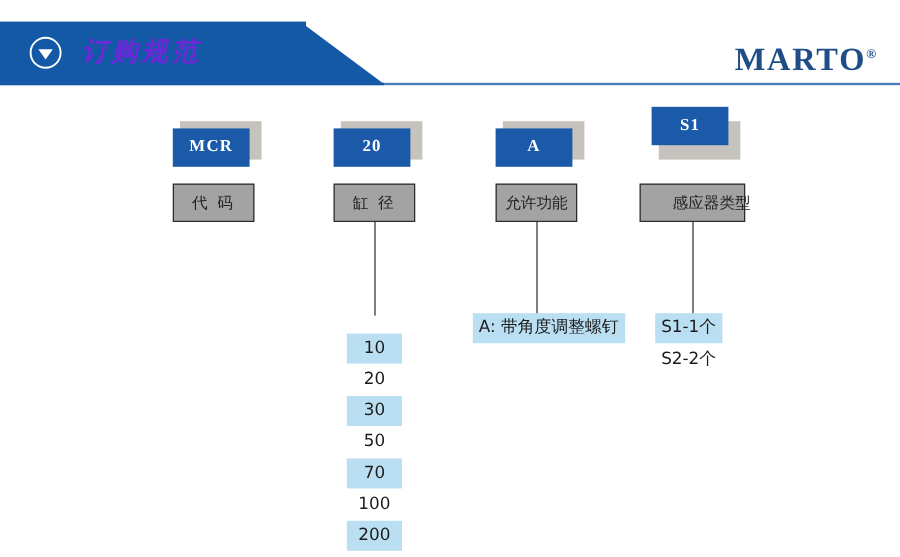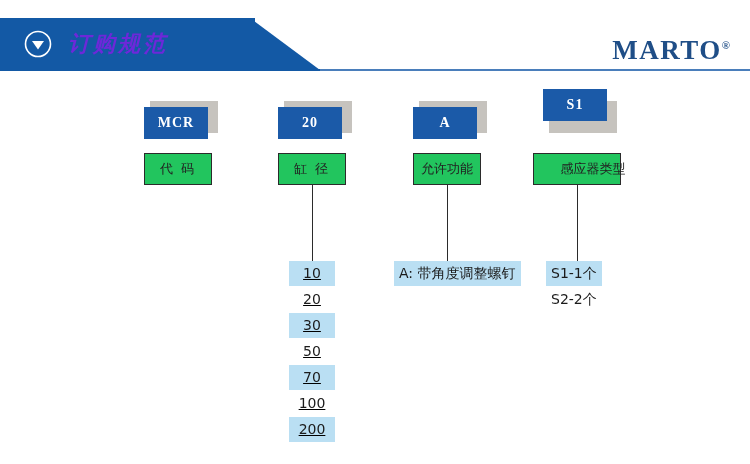--- a/index.html
+++ b/index.html
@@ -125,21 +125,21 @@
     position: absolute;
     width: 68px;
     height: 32px;
     background: #c6c3be;
     z-index: 2;
   }
   .name-box {
     position: absolute;
     width: 68px;
     height: 32px;
-    background: #22c55e;
+    background: #a3a3a3;
     border: 1px solid #2b2b2b;
     box-sizing: border-box;
     color: #222222;
     font-family: "DejaVu Sans", "Liberation Sans", sans-serif;
     font-size: 13px;
     display: flex;
     align-items: center;
     justify-content: center;
     letter-spacing: 2px;
     z-index: 3;
@@ -197,21 +197,21 @@
     <div class="code-shadow" style="left:150px; top:101px;"></div>
     <div class="code-box" style="left:144px; top:107px;">MCR</div>
     <div class="name-box" style="left:144px; top:153px;">代 码</div>
   </div>
 
   <div class="col">
     <div class="code-shadow" style="left:284px; top:101px;"></div>
     <div class="code-box" style="left:278px; top:107px;">20</div>
     <div class="name-box" style="left:278px; top:153px;">缸 径</div>
     <div class="connector" style="left:312px; top:185px; height:78px;"></div>
-    <div class="opt-list list-bore" style="left:289px; top:261px;text-decoration:underline;">
+    <div class="opt-list list-bore" style="left:289px; top:278px;">
       <div class="opt-row center">
           <span class="opt hl">10</span>
         </div>
       <div class="opt-row center">
           <span class="opt">20</span>
         </div>
       <div class="opt-row center">
           <span class="opt hl">30</span>
         </div>
       <div class="opt-row center">

